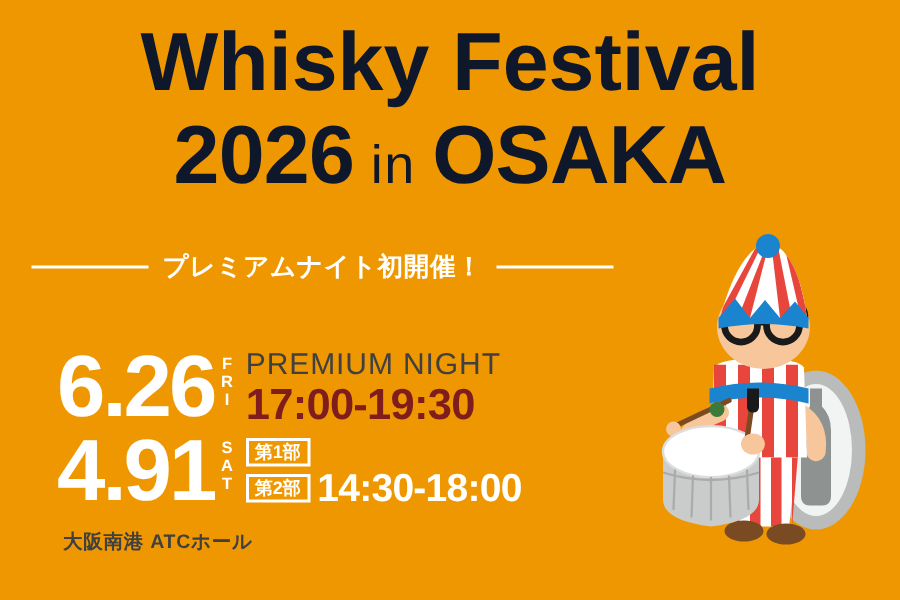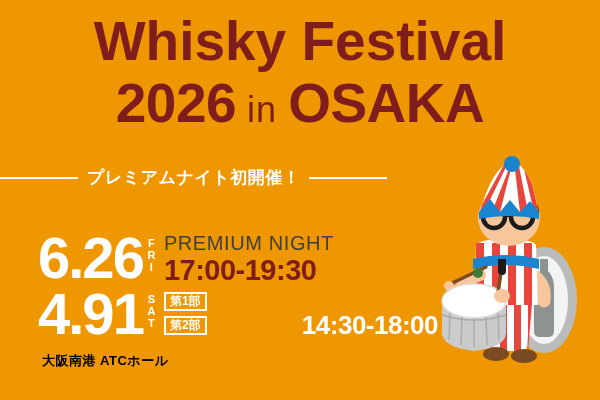--- a/index.html
+++ b/index.html
@@ -22,21 +22,21 @@
 
   
   .title-block {
     position: absolute;
     left: 0;
     top: 14px;
     width: 600px;
     text-align: center;
   }
   .title-line {
-    color: #7f1d1d;
+    color: #0f172a;
     font-weight: bold;
     letter-spacing: -0.5px;
     line-height: 1.0;
     white-space: nowrap;
   }
   .title-line-1 {
     font-size: 55px;
     letter-spacing: 0px;
   }
   .title-line-2 {
@@ -50,21 +50,21 @@
   }
 
   
   .subtitle-row {
     position: absolute;
     left: 0;
     top: 166px;
     width: 430px;
     display: flex;
     align-items: center;
-    justify-content: flex-start;
+    justify-content: center;
     gap: 9px;
   }
   .sub-rule {
     height: 2px;
     width: 78px;
     background: #ffffff;
     flex: 0 0 auto;
   }
   .subtitle-text {
     color: #ffffff;
@@ -132,21 +132,20 @@
     line-height: 1.05;
     white-space: nowrap;
     margin-top: 1px;
   }
 
   .part-line {
     display: flex;
     align-items: center;
     gap: 5px;
     margin-top: 1px;
-    justify-content: space-between;
   }
   .part-line:first-child { margin-top: 3px; }
   .part-badge {
     border: 2px solid #ffffff;
     color: #ffffff;
     font-size: 12px;
     font-weight: bold;
     padding: 1px 4px 2px 4px;
     line-height: 1;
     white-space: nowrap;
@@ -159,21 +158,21 @@
     letter-spacing: -0.5px;
     line-height: 1;
     white-space: nowrap;
   }
 
   
   .venue {
     position: absolute;
     left: 42px;
     top: 352px;
-    color: #000000;
+    color: #404040;
     font-size: 13px;
     font-weight: bold;
     letter-spacing: 0.5px;
     white-space: nowrap;
   }
 
   
   .mascot {
     position: absolute;
     left: 440px;

